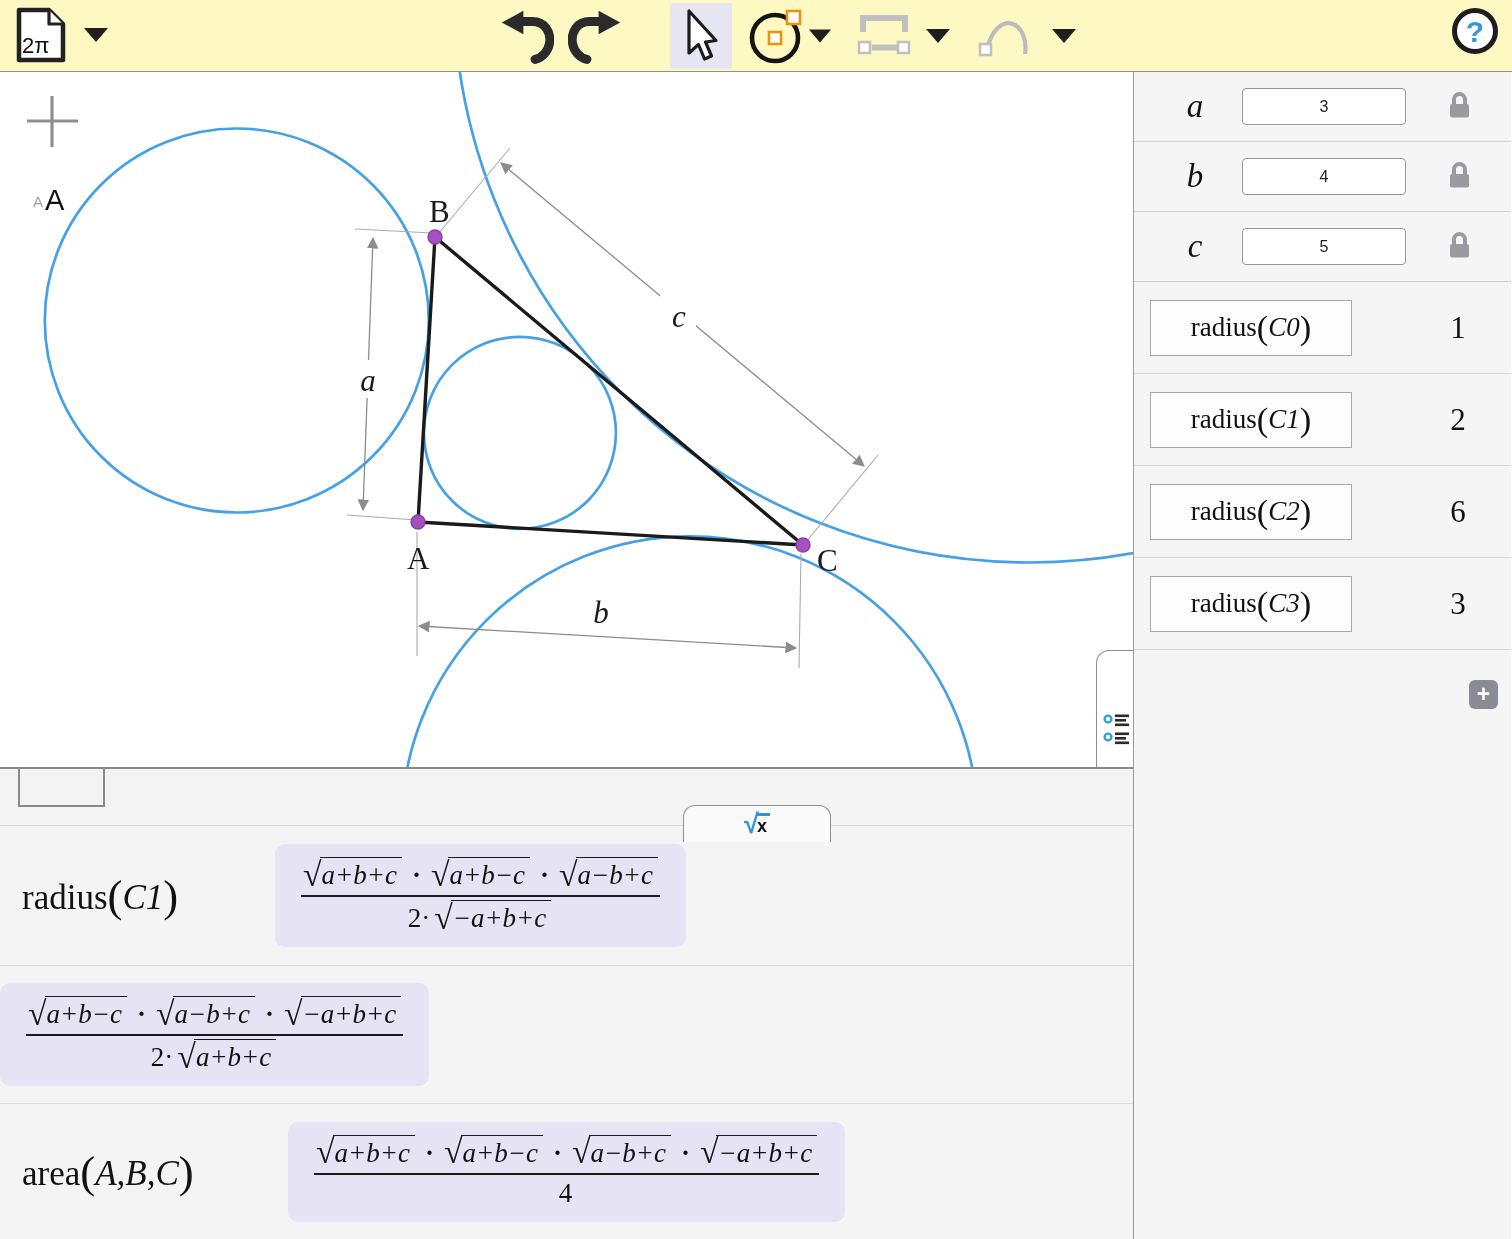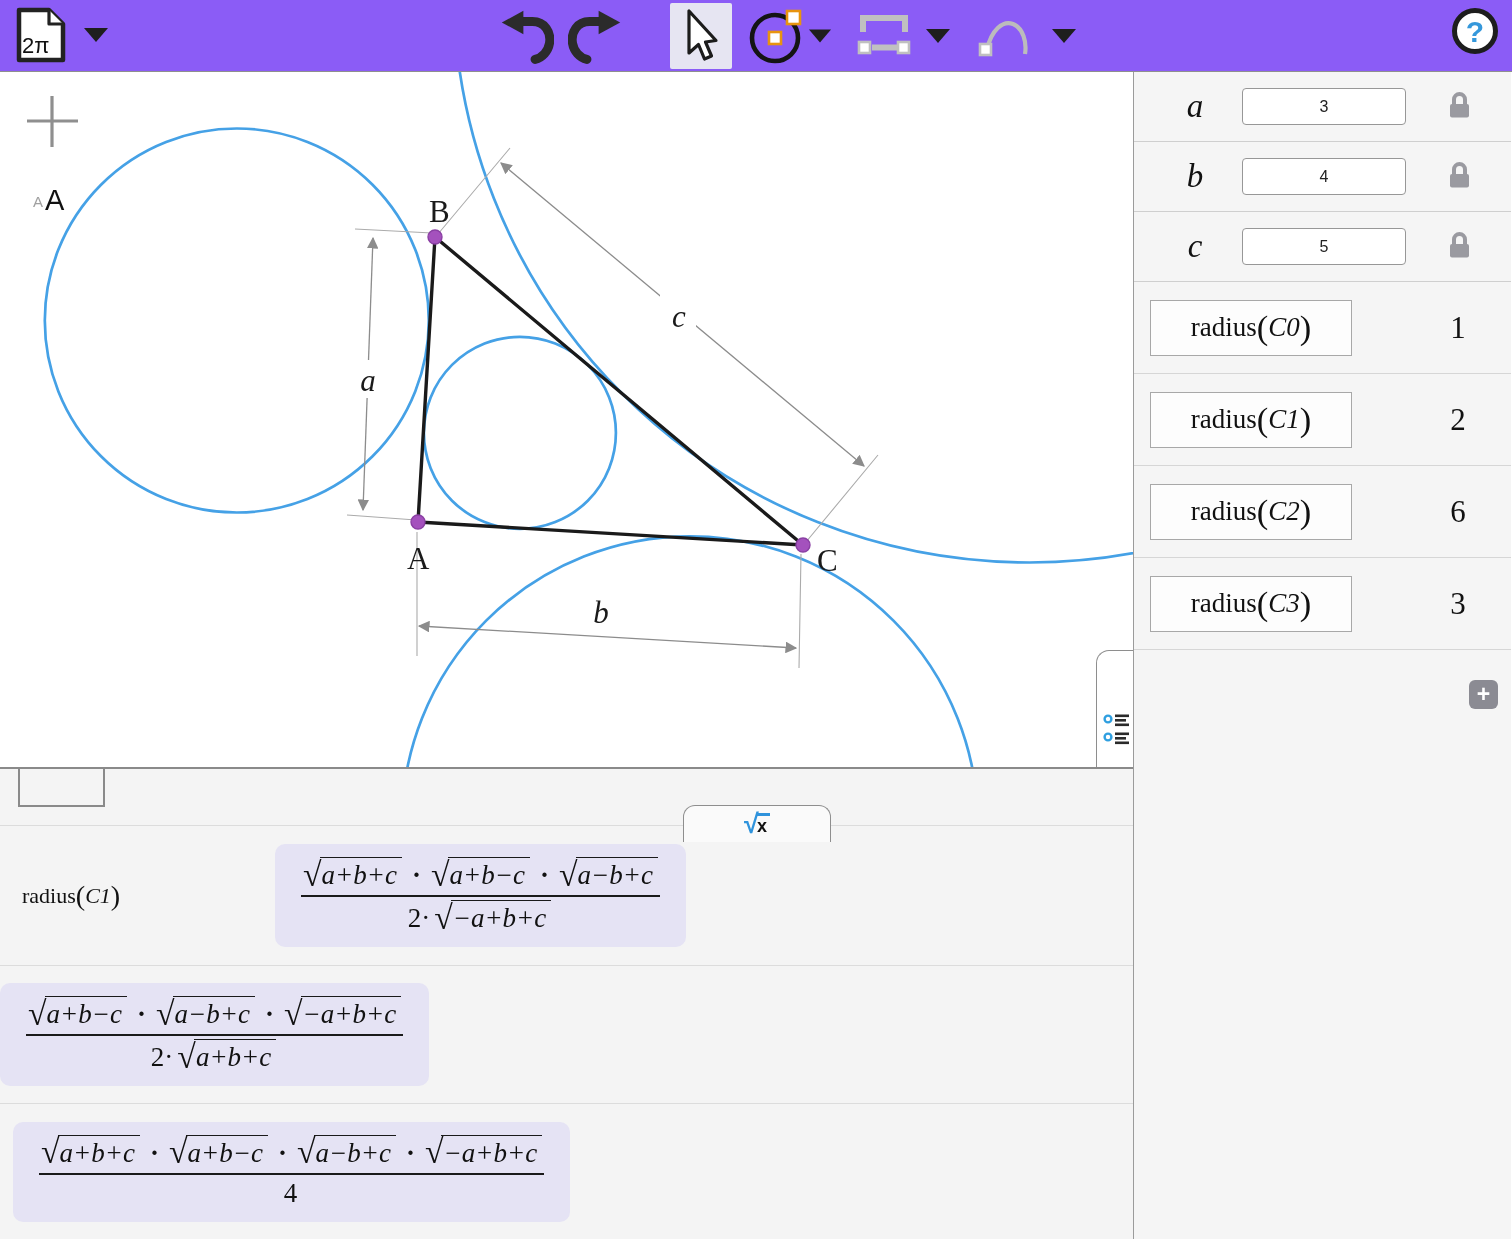--- a/index.html
+++ b/index.html
@@ -1,19 +1,19 @@
 <!DOCTYPE html>
 <html><head>
 <meta charset="utf-8">
 <style>
   html,body{margin:0;padding:0;background:#fff;font-family:"Liberation Sans",sans-serif;}
   .app{position:relative;width:1512px;height:1239px;overflow:hidden;background:#fff;}
 
   
-  .toolbar{position:absolute;left:0;top:0;width:1512px;height:71px;background:#8b5cf6;border-bottom:1.5px solid #8f8f8f;}
+  .toolbar{position:absolute;left:0;top:0;width:1512px;height:71px;background:#fef9c3;border-bottom:1.5px solid #8f8f8f;}
   .file-group{position:absolute;left:14px;top:6px;display:flex;align-items:center;}
   .tool-btn{background:transparent;border:none;padding:0;margin:0;cursor:pointer;display:flex;align-items:center;justify-content:center;}
   .caret{width:0;height:0;border-left:12px solid transparent;border-right:12px solid transparent;border-top:14px solid #1e1e1e;display:inline-block;}
   .file-group .caret{margin-left:16px;}
   .center-tools{position:absolute;left:498px;top:0;height:71px;display:flex;align-items:center;}
   .sel-btn{width:62px;height:66px;background:#e6e5f2;border-radius:2px;}
   .tool-gap{width:10px;}
   .help-btn{position:absolute;right:14px;top:8px;width:46px;height:46px;border-radius:50%;border:5px solid #1d1d1d;background:#fff;color:#3598db;font-size:30px;font-weight:bold;line-height:38px;text-align:center;padding:0;cursor:pointer;font-family:"Liberation Sans",sans-serif;}
 
   
@@ -41,21 +41,21 @@
   .arg{font-family:"Liberation Serif",serif;font-style:italic;}
 
   
   .formula-panel{position:absolute;left:0;top:767px;width:1133px;height:472px;background:#f4f4f4;border-top:2px solid #8a8a8a;box-sizing:border-box;}
   .fp-header{height:57px;border-bottom:1px solid #dcdcdc;position:relative;box-sizing:border-box;}
   .empty-box{position:absolute;left:18px;top:0;width:87px;height:38px;border:2px solid #8a8a8a;border-top:none;box-sizing:border-box;}
   .f-row{display:flex;align-items:center;border-bottom:1px solid #dcdcdc;box-sizing:border-box;}
   .f-row.r1{height:140px;}
   .f-row.r2{height:138px;}
   .f-row.r3{height:135px;border-bottom:none;}
-  .f-label{margin-left:22px;width:253px;font-family:"Liberation Serif",serif;font-size:22px;color:#111;flex:none;}
+  .f-label{margin-left:22px;width:253px;font-family:"Liberation Serif",serif;font-size:35px;color:#111;flex:none;}
   .f-box{background:#e5e3f4;border-radius:10px;padding:13px 26px;display:flex;align-items:center;}
   .r3 .f-box{margin-left:13px;}
   .frac{display:inline-flex;flex-direction:column;align-items:center;font-family:"Liberation Serif",serif;font-size:27px;color:#111;}
   .num,.den{display:flex;align-items:flex-end;}
   .bar{align-self:stretch;height:2px;background:#1a1a1a;margin:4px 0 3px;}
   .sqrt{display:inline-flex;align-items:flex-end;margin:0 2px;}
   .rsign{font-size:1.25em;line-height:0.95;font-style:normal;}
   .rad{border-top:1.8px solid #1a1a1a;padding:2px 5px 0 2px;margin-left:-2px;font-style:italic;}
   .mid{margin:0 8px;font-weight:bold;}
   .coef{margin-right:2px;}
@@ -341,20 +341,23 @@
             <span class="sqrt">
                 <span class="rsign">√</span>
                 <span class="rad">a+b+c</span>
               </span>
           </div>
         </div>
       </div>
     </div>
 
     <div class="f-row r3">
+      <div class="f-label">
+        <span class="fn">area</span><span class="par">(</span><span class="arg">A,B,C</span><span class="par">)</span>
+      </div>
       <div class="f-box">
         <div class="frac">
           <div class="num">
             <span class="sqrt">
                 <span class="rsign">√</span>
                 <span class="rad">a+b+c</span>
               </span>
             <span class="mid">·</span>
             <span class="sqrt">
                 <span class="rsign">√</span>

